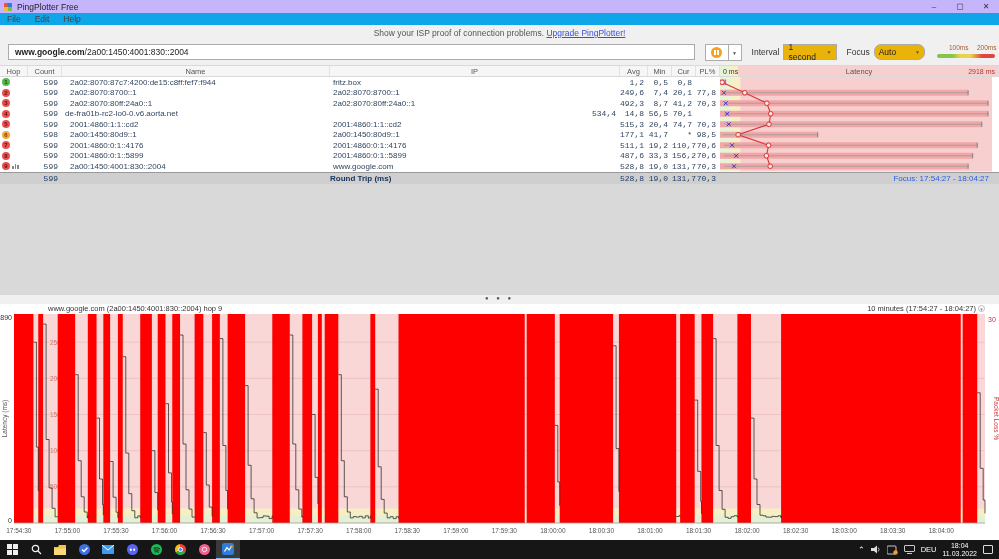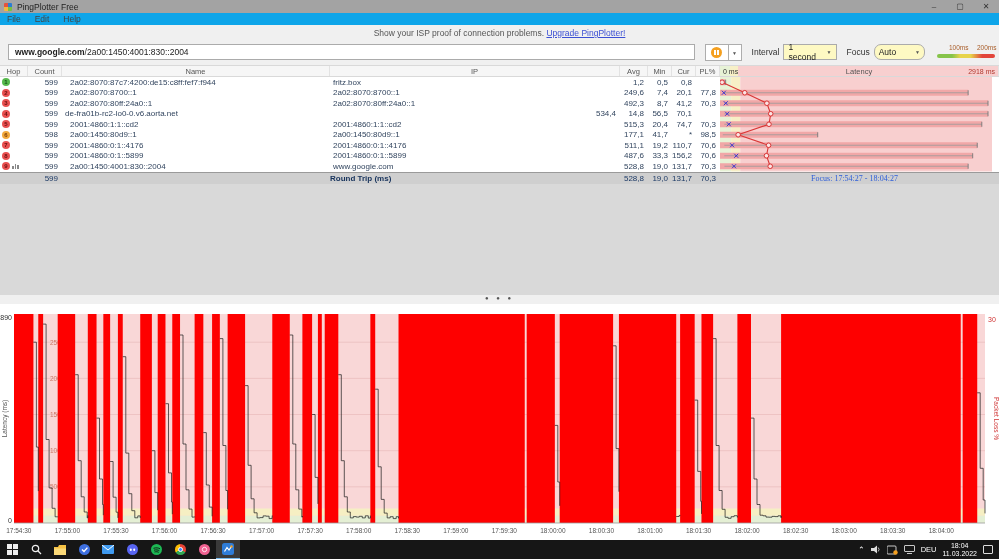--- a/index.html
+++ b/index.html
@@ -1,69 +1,69 @@
 <!DOCTYPE html>
 <html><head>
 <meta charset="utf-8">
 <style>
   html,body{margin:0;padding:0;background:#333;}
   *{box-sizing:border-box;font-family:"Liberation Sans",sans-serif;}
   .app{position:relative;width:999px;height:559px;background:#f0f0f0;overflow:hidden;}
   
-  .titlebar{position:absolute;top:0;left:0;right:0;height:13px;background:#a3a3a3;display:flex;align-items:center;font-size:8.5px;color:#222;}
+  .titlebar{position:absolute;top:0;left:0;right:0;height:13px;background:#c4b5fd;display:flex;align-items:center;font-size:8.5px;color:#222;}
   .appicon{width:8px;height:8px;margin:0 5px 0 4px;background:conic-gradient(#2d7dd2 0 25%,#77c043 0 50%,#f4b63f 0 75%,#e5533c 0);border-radius:1px;}
   .winbtns{margin-left:auto;display:flex;height:13px;}
   .winbtn{width:26px;text-align:center;font-size:8px;color:#333;line-height:13px;cursor:default;}
   
   .menubar{position:absolute;top:13px;left:0;right:0;height:12px;background:#0ea5e9;display:flex;align-items:center;font-size:8.5px;color:#444;}
   .menubar span{padding:0 7px;}
   
   .zone{position:absolute;top:25px;left:0;right:0;height:40px;background:#f0f0f0;}
   .banner{position:absolute;top:3px;left:0;right:0;text-align:center;font-size:8.5px;color:#555;}
   .banner a{color:#3b4fd4;text-decoration:underline;}
   .controls{position:absolute;top:18px;left:8px;right:4px;height:18px;display:flex;align-items:center;}
   .target{width:732px;height:16px;background:#fff;border:1px solid #ababab;font-size:8.5px;color:#222;display:flex;align-items:center;padding:0 6px;}
   .target b{font-weight:bold;}
   .btn-group{display:flex;margin-left:10px;}
   .pausebtn{width:24px;height:17px;border:1px solid #adadad;background:#fff;display:flex;align-items:center;justify-content:center;}
   .pcirc{width:11px;height:11px;border-radius:50%;background:#f5a01f;position:relative;}
   .pcirc:before,.pcirc:after{content:"";position:absolute;top:3px;width:1.8px;height:5px;background:#fff;}
   .pcirc:before{left:3.2px;} .pcirc:after{right:3.2px;}
   .dropbtn{width:13px;height:17px;border:1px solid #adadad;border-left:none;background:#fff;font-size:5px;color:#555;text-align:center;line-height:17px;}
   .lbl{font-size:8.5px;color:#333;margin:0 4px 0 10px;}
-  .select{height:16px;border:1px solid #ababab;background:#fef9c3;font-size:8.5px;color:#222;display:flex;align-items:center;padding:0 4px;justify-content:space-between;}
+  .select{height:16px;border:1px solid #ababab;background:#eab308;font-size:8.5px;color:#222;display:flex;align-items:center;padding:0 4px;justify-content:space-between;}
   .select .caret{font-size:5px;color:#555;margin-left:6px;}
   .sel-interval{width:56px;} .sel-focus{width:54px;border-radius:7px;}
   .legend{margin-left:12px;width:62px;position:relative;height:16px;}
   .legend .lt{position:absolute;top:0;font-size:6.5px;color:#a85c28;}
   .legend .bar{position:absolute;bottom:2px;left:0;right:0;height:4px;border-radius:2px;background:linear-gradient(90deg,#86c44a 0,#86c44a 26%,#e7d44b 40%,#e7d44b 58%,#e2453b 78%,#e2453b 100%);}
   
   .tbl{position:absolute;top:65px;left:0;right:0;}
   .t-head,.t-row,.t-foot{display:grid;grid-template-columns:28px 34px 268px 290px 28px 24px 24px 24px 279px;}
   .t-head{height:12px;background:#f6f6f6;border-top:1px solid #d9d9d9;border-bottom:1px solid #d9d9d9;font-size:7.5px;color:#555;}
   .t-head>div{display:flex;align-items:center;justify-content:center;border-right:1px solid #e2e2e2;}
   .lat-head{position:relative;background:linear-gradient(90deg,#e7f2d6 0 10px,#f7efc6 10px 18px,#f8cfcf 18px 100%);}
   .lat-head .l0{position:absolute;left:3px;font-size:7px;color:#333;}
   .lat-head .lmax{position:absolute;right:3px;font-size:7px;color:#b03a30;}
   .t-row{height:10.5px;font-size:8px;color:#32455f;background:#fff;align-items:center;}
-  .t-row .cnt,.num{text-align:right;padding-right:4px;}
+  .t-row .cnt,.num{text-align:right;padding-right:4px;font-family:Liberation Mono, monospace;}
   .t-row .ip{padding-left:8px;white-space:nowrap;overflow:hidden;}
   .t-row .nm{padding-left:3px;white-space:nowrap;overflow:hidden;}
   .hopcell{display:flex;align-items:center;justify-content:flex-start;padding-left:2px;gap:2px;}
   .hop-dot{width:8px;height:8px;border-radius:50%;font-size:6px;font-weight:bold;display:flex;align-items:center;justify-content:center;}
   .st-good{background:#57b94c;color:#174f17;}
   .st-bad{background:#e85050;color:#6d0d0d;}
   .st-warn{background:#f2a93c;color:#7c3c05;}
   .bars-ico{display:inline-flex;align-items:flex-end;gap:1px;height:6px;}
   .bars-ico i{width:1.5px;background:#888;display:block;}
   .rows-wrap{position:relative;}
   .lat-overlay{position:absolute;top:0;left:720px;width:279px;height:94.5px;}
   .t-foot{height:12px;background:#cfcfcf;border-top:1px solid #9a9a9a;font-size:8px;color:#1d3a66;align-items:center;}
   .t-foot .rt{font-weight:bold;text-align:left;padding-right:2px;color:#16325c;}
-  .t-foot .focus{text-align:center;padding-right:10px;color:#2b5cd9;font-size:8px;font-family:Liberation Serif, serif;}
+  .t-foot .focus{text-align:right;padding-right:10px;color:#2b5cd9;font-size:8px;}
   .grayarea{position:absolute;top:183.5px;left:0;right:0;height:111px;background:#d9d9d9;}
   .splitter{position:absolute;top:294.5px;left:0;right:0;height:9px;background:#f0f0f0;text-align:center;font-size:6px;color:#555;line-height:7px;letter-spacing:3px;}
   
   .chart{position:absolute;top:303.5px;left:0;right:0;height:236px;background:#fff;}
   .chart-head{position:absolute;top:0;left:0;right:0;height:10px;display:flex;justify-content:space-between;font-size:7.5px;color:#333;}
   .chart-head .ct{margin-left:48px;} .chart-head .cr{margin-right:14px;display:flex;align-items:center;gap:2px;}
   .chart-head .cr .dd{font-size:5px;color:#888;border:1px solid #bbb;border-radius:50%;width:7px;height:7px;line-height:6px;text-align:center;}
   .chart svg{position:absolute;top:10px;left:0;}
   
   .taskbar{position:absolute;bottom:0;left:0;right:0;height:19px;background:#161616;display:flex;align-items:center;}
@@ -329,20 +329,27 @@
       <div class="num">131,7</div>
       <div class="num">70,3</div>
       <div class="focus">Focus: 17:54:27 - 18:04:27</div>
     </div>
   </div>
 
   <div class="grayarea"></div>
   <div class="splitter">● ● ●</div>
 
   <div class="chart">
+    <div class="chart-head">
+      <span class="ct">www.google.com (2a00:1450:4001:830::2004) hop 9</span>
+      <span class="cr">
+        <span>10 minutes (17:54:27 - 18:04:27)</span>
+        <span class="dd">▾</span>
+      </span>
+    </div>
     <svg id="tl" width="999" height="226">
         <rect x="0" y="0" width="999" height="226" fill="#ffffff"></rect>
         <rect x="14" y="0" width="971" height="209" fill="#f9d7d7"></rect>
         <rect x="14" y="194.5363321799308" width="971" height="7.231833910034595" fill="#f6efc3"></rect>
         <rect x="14" y="201.7681660899654" width="971" height="7.231833910034595" fill="#e4efd4"></rect>
         <line x1="14" y1="172.840830449827" x2="985" y2="172.840830449827" stroke="#e5b5b5" stroke-width="0.6"></line>
         <text x="50" y="175.340830449827" font-size="6.5" fill="#cc7766">500 ms</text>
         <line x1="14" y1="136.681660899654" x2="985" y2="136.681660899654" stroke="#e5b5b5" stroke-width="0.6"></line>
         <text x="50" y="139.181660899654" font-size="6.5" fill="#cc7766">1000 ms</text>
         <line x1="14" y1="100.52249134948097" x2="985" y2="100.52249134948097" stroke="#e5b5b5" stroke-width="0.6"></line>

